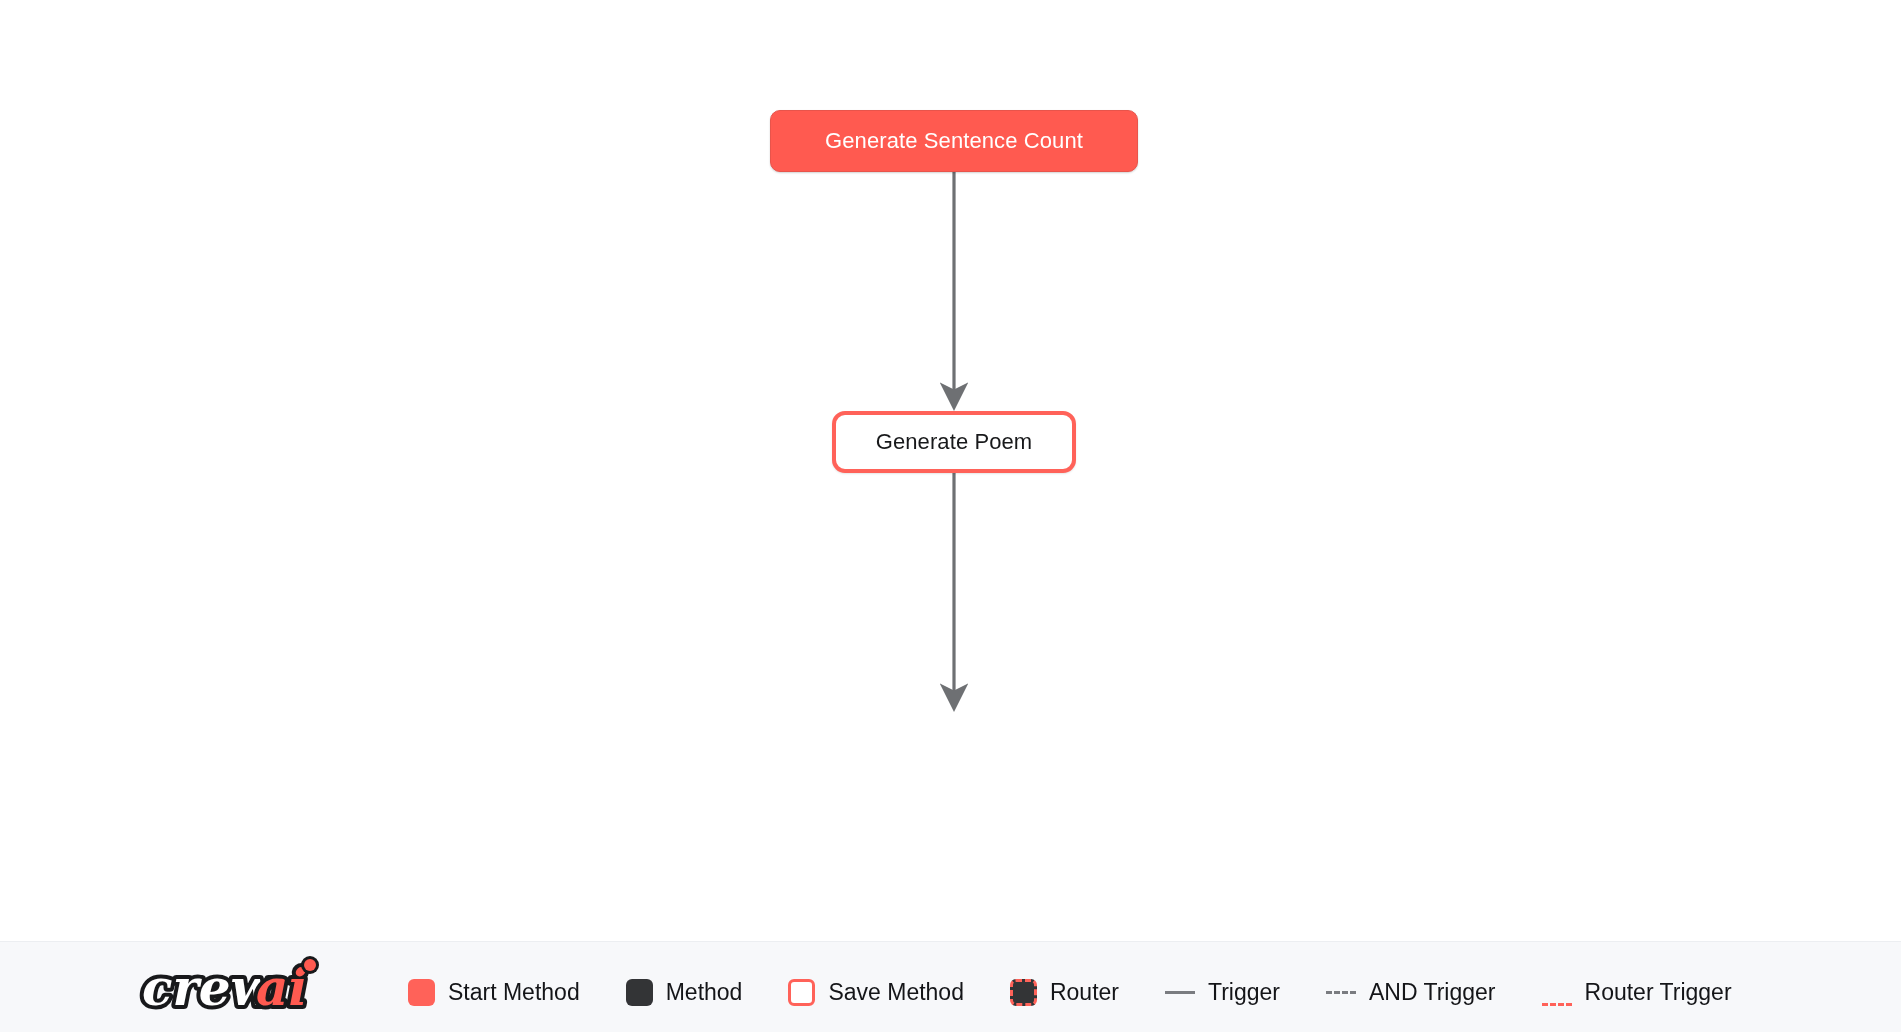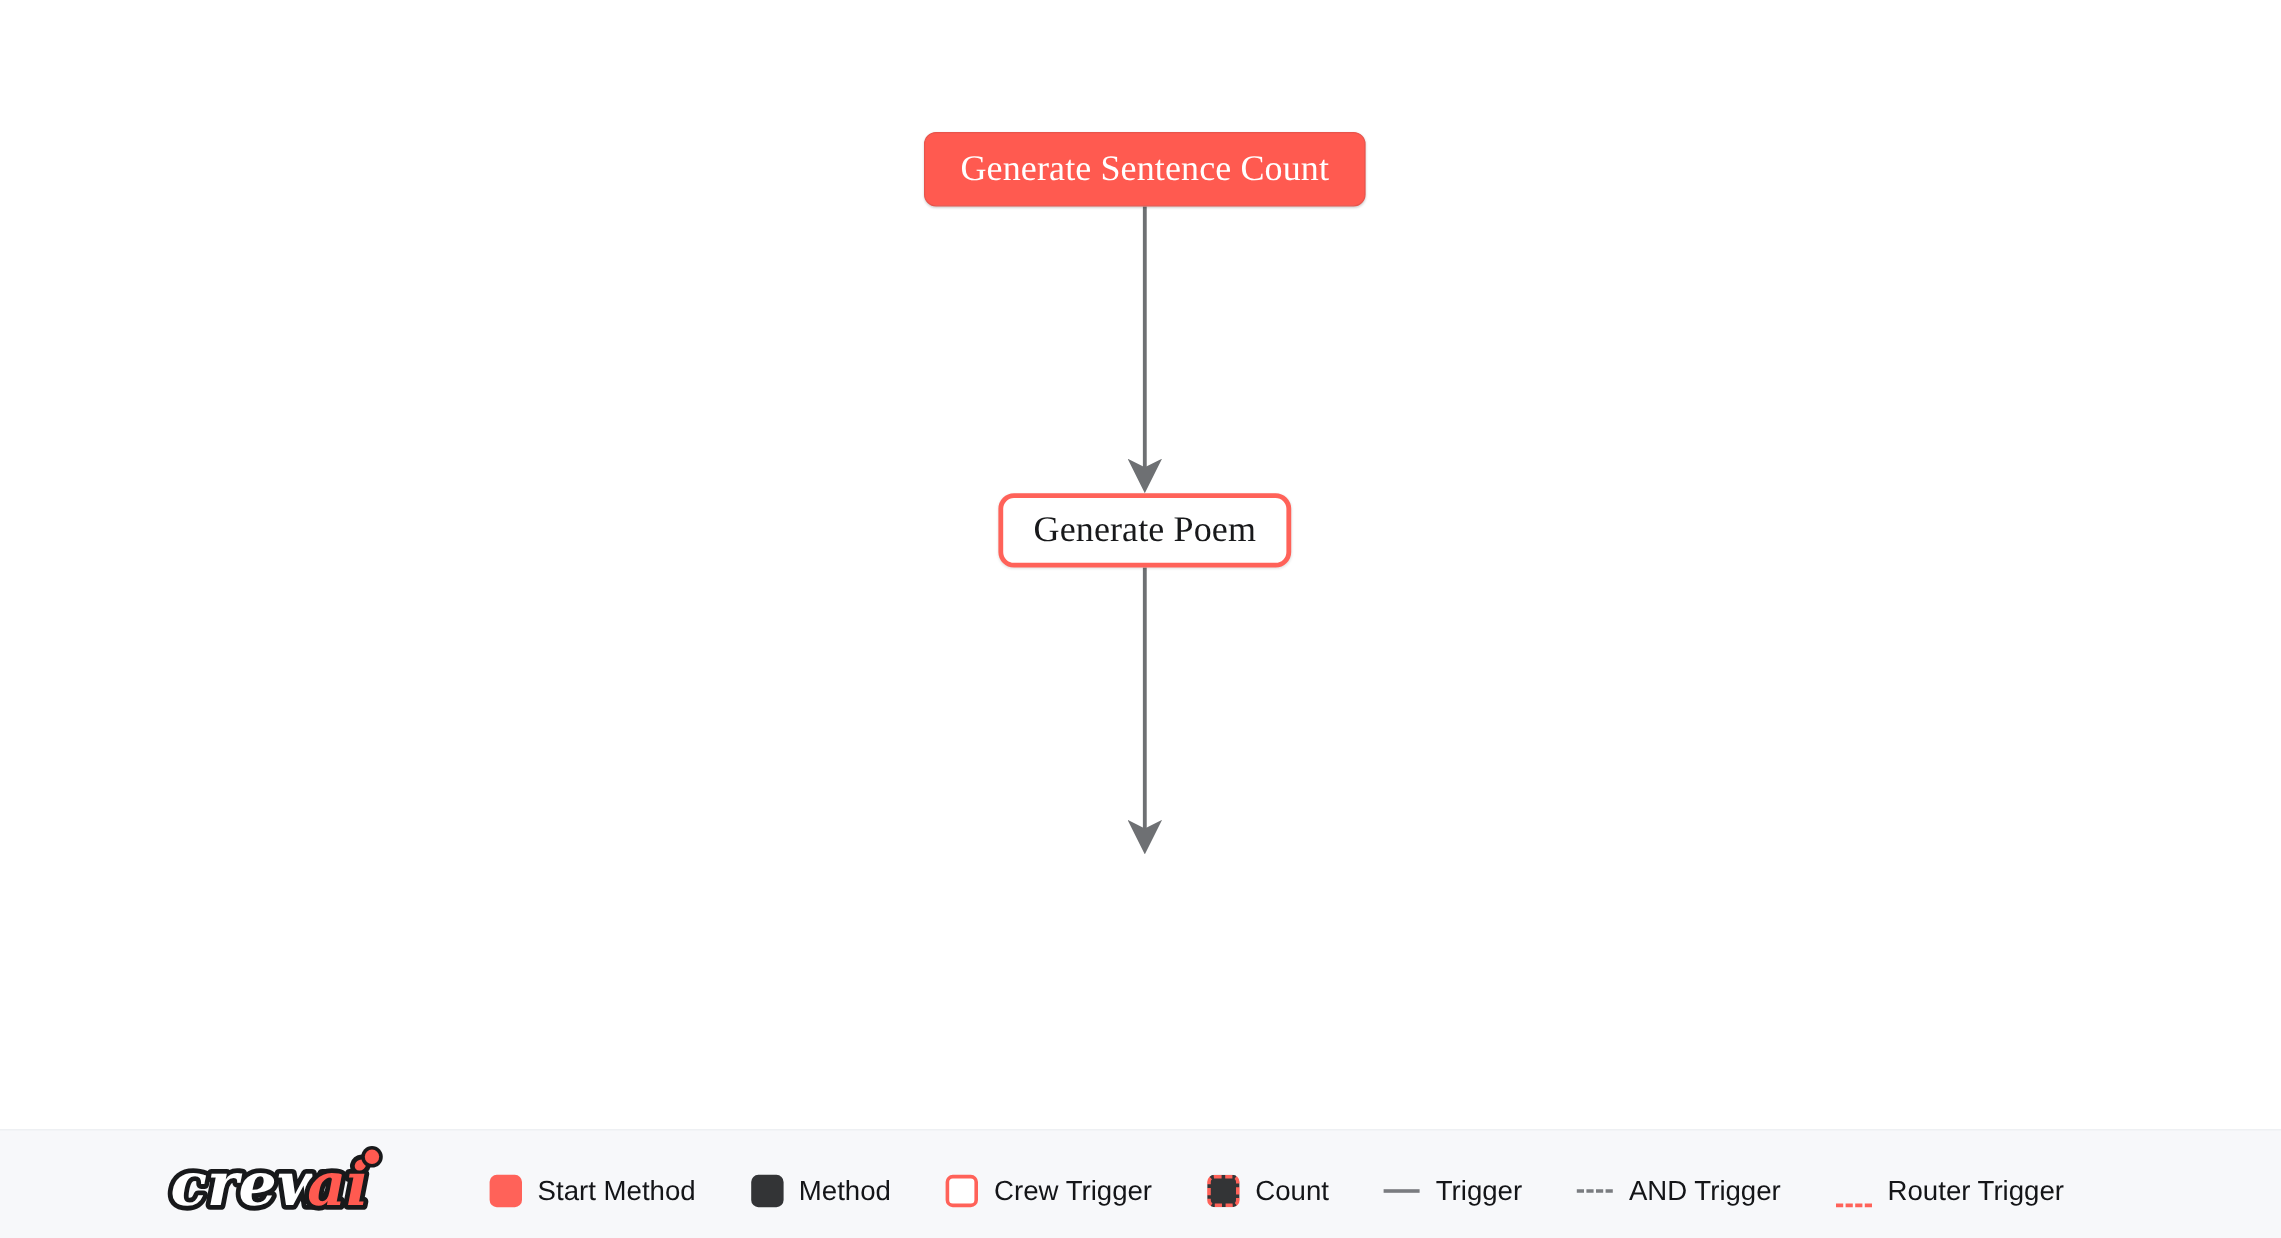--- a/index.html
+++ b/index.html
@@ -35,23 +35,22 @@
     pointer-events: none;
   }
 
   .node {
     position: absolute;
     box-sizing: border-box;
     display: flex;
     align-items: center;
     justify-content: center;
     white-space: nowrap;
-    font-size: 30px;
+    font-size: 22px;
     letter-spacing: 0.1px;
-    font-family: Liberation Serif, serif;
   }
 
   
   .node--start {
     background: #ff5a50;
     border: 1.5px solid #e8544b;
     border-radius: 10px;
     color: #ffffff;
     box-shadow: 0 1px 2px rgba(0,0,0,0.18);
   }
@@ -187,26 +186,26 @@
       <span class="legend-label">Start Method</span>
     </div>
 
     <div class="legend-item">
       <span class="swatch swatch--method"></span>
       <span class="legend-label">Method</span>
     </div>
 
     <div class="legend-item">
       <span class="swatch swatch--crew"></span>
-      <span class="legend-label">Crew Trigger</span>
+      <span class="legend-label">Save Method</span>
     </div>
 
     <div class="legend-item">
       <span class="swatch swatch--router"></span>
-      <span class="legend-label">Count</span>
+      <span class="legend-label">Router</span>
     </div>
 
     <div class="legend-item">
       <span class="line-swatch line--trigger"></span>
       <span class="legend-label">Trigger</span>
     </div>
 
     <div class="legend-item">
       <span class="line-swatch line--and-trigger"></span>
       <span class="legend-label">AND Trigger</span>

